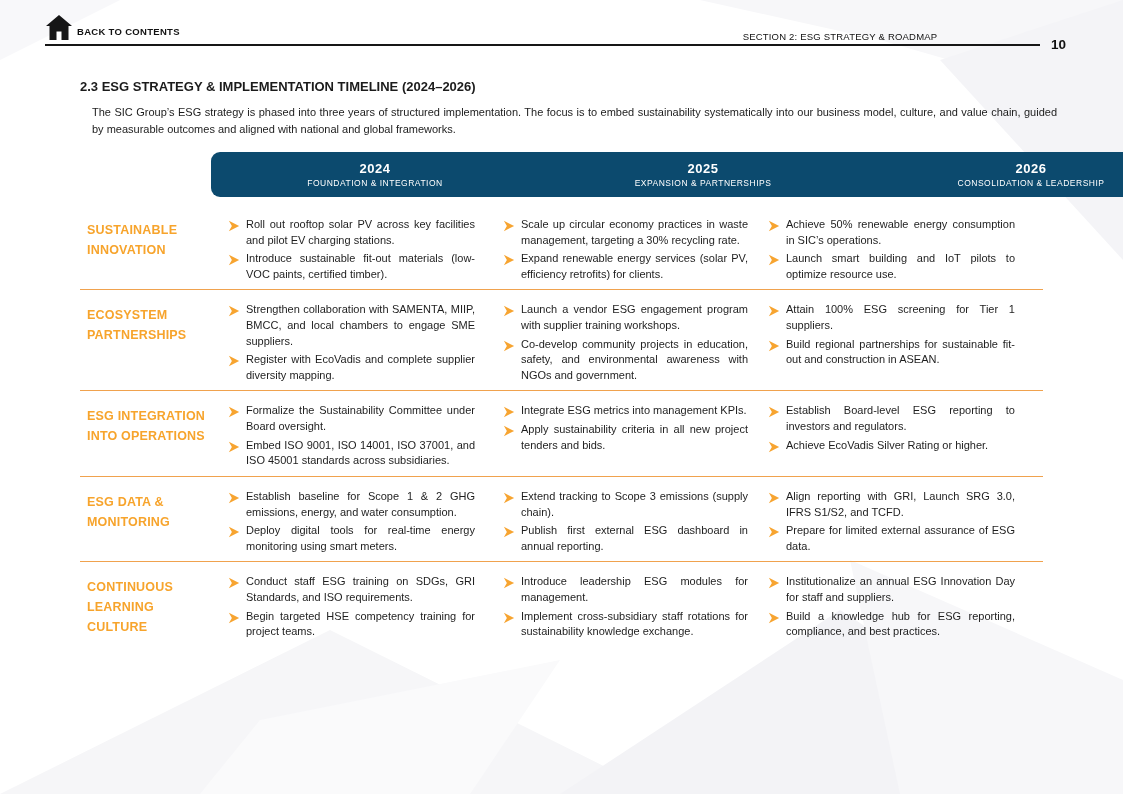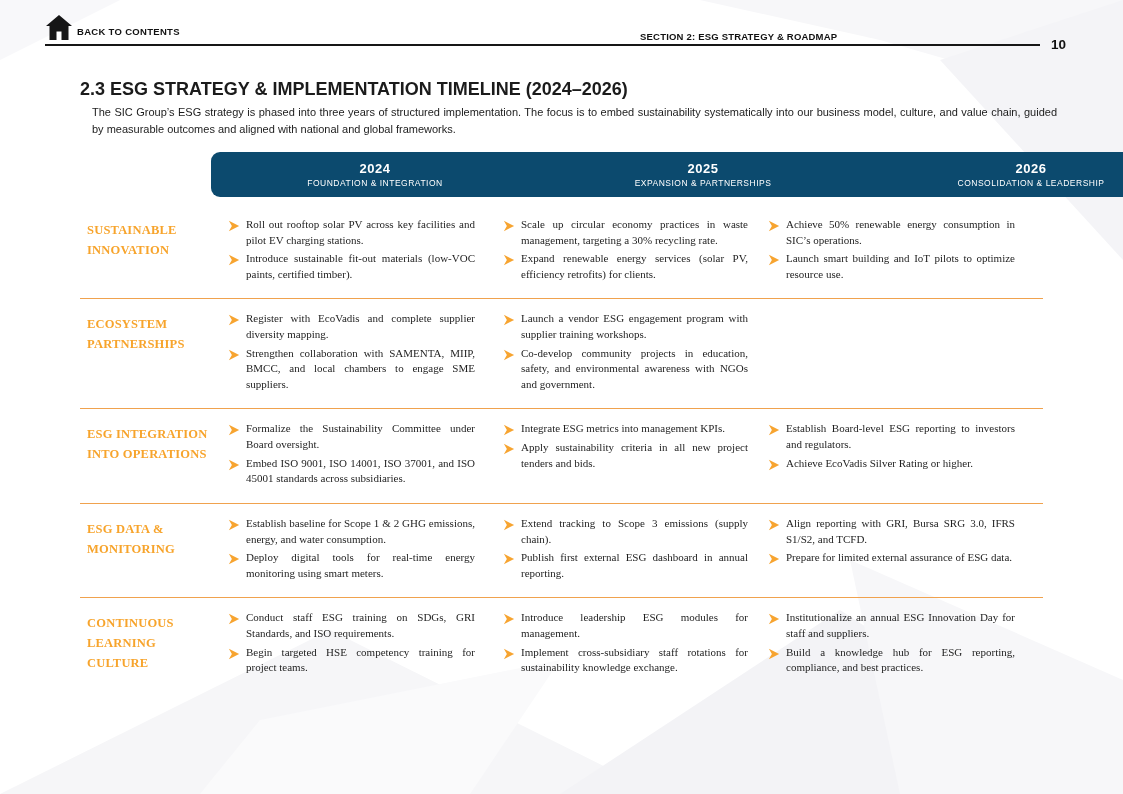--- a/index.html
+++ b/index.html
@@ -17,48 +17,47 @@
 
   
   .home-btn { position:absolute; left:44px; top:13px; width:30px; height:30px; cursor:pointer; }
   .back-label {
     position:absolute; left:77px; top:26px;
     font-size:9.5px; font-weight:bold; letter-spacing:.3px; color:#111;
   }
   .head-rule { position:absolute; left:45px; top:44px; width:995px; height:2px; background:#161616; }
   .section-label {
     position:absolute; left:640px; top:31px; width:400px;
-    text-align:left; font-size:9.5px; font-weight:bold; letter-spacing:.2px; color:#111;
+    text-align:center; font-size:9.5px; font-weight:normal; letter-spacing:.2px; color:#111;
   }
   .page-num { position:absolute; left:1051px; top:37px; font-size:13.5px; font-weight:bold; color:#111; }
 
   
-  .doc-title { position:absolute; left:80px; top:79px; font-size:18px; font-weight:bold; color:#1b1b1b; }
+  .doc-title { position:absolute; left:80px; top:79px; font-size:13px; font-weight:bold; color:#1b1b1b; }
   .doc-intro {
     position:absolute; left:92px; top:104px; width:965px;
     font-size:11px; line-height:1.5; text-align:justify; color:#1c1c1c;
   }
 
   
   .timeline { position:absolute; left:80px; top:152px; width:963px; }
   .year-bar {
     margin-left:131px; width:984px; height:45px;
     background:#0c4a6e; border-radius:9px;
     display:flex; align-items:stretch;
   }
   .year-col { flex:1; display:flex; flex-direction:column; align-items:center; justify-content:center; color:#fff; }
   .year-num { font-size:13px; font-weight:bold; line-height:1.25; letter-spacing:.5px; }
   .year-theme { font-size:8.5px; font-weight:normal; letter-spacing:.5px; margin-top:1px; }
 
   .rows { margin-top:8px; }
   .trow {
     display:grid; grid-template-columns:148px 275px 265px 275px;
     border-bottom:1px solid #F0A24E;
-    padding:12px 0 13px;
-    font-family:Liberation Serif, serif;
+    padding:12px 0 4px;
   }
   .trow:last-child { border-bottom:none; }
   .row-label {
     color:#F7A42C; font-weight:bold; font-size:12.5px; line-height:1.6;
     letter-spacing:.2px; padding:3px 14px 0 7px;
   }
   .cell { padding-right:28px; }
   .cell-mid { padding-right:20px; }
   .item { display:flex; margin-bottom:3px; }
   .item svg { width:12px; height:12px; flex:none; margin:3px 6px 0 0; }
@@ -156,43 +155,57 @@
         </div>
       </div>
 
       <div class="trow">
         <div class="row-label">ECOSYSTEM PARTNERSHIPS</div>
         <div class="cell">
           <div class="item">
             <svg viewBox="0 0 14 14">
                 <polygon class="arrow-poly" points="1,1 13,7 1,13 4.5,7"></polygon>
               </svg>
+            <p>Strengthen collaboration with SAMENTA, MIIP, BMCC, and local chambers to engage SME suppliers.</p>
+          </div>
+          <div class="item">
+            <svg viewBox="0 0 14 14">
+                <polygon class="arrow-poly" points="1,1 13,7 1,13 4.5,7"></polygon>
+              </svg>
             <p>Register with EcoVadis and complete supplier diversity mapping.</p>
           </div>
-          <div class="item">
-            <svg viewBox="0 0 14 14">
-                <polygon class="arrow-poly" points="1,1 13,7 1,13 4.5,7"></polygon>
-              </svg>
-            <p>Strengthen collaboration with SAMENTA, MIIP, BMCC, and local chambers to engage SME suppliers.</p>
-          </div>
         </div>
         <div class="cell cell-mid">
           <div class="item">
             <svg viewBox="0 0 14 14">
                 <polygon class="arrow-poly" points="1,1 13,7 1,13 4.5,7"></polygon>
               </svg>
             <p>Launch a vendor ESG engagement program with supplier training workshops.</p>
           </div>
           <div class="item">
             <svg viewBox="0 0 14 14">
                 <polygon class="arrow-poly" points="1,1 13,7 1,13 4.5,7"></polygon>
               </svg>
             <p>Co-develop community projects in education, safety, and environmental awareness with NGOs and government.</p>
           </div>
         </div>
+        <div class="cell">
+          <div class="item">
+            <svg viewBox="0 0 14 14">
+                <polygon class="arrow-poly" points="1,1 13,7 1,13 4.5,7"></polygon>
+              </svg>
+            <p>Attain 100% ESG screening for Tier 1 suppliers.</p>
+          </div>
+          <div class="item">
+            <svg viewBox="0 0 14 14">
+                <polygon class="arrow-poly" points="1,1 13,7 1,13 4.5,7"></polygon>
+              </svg>
+            <p>Build regional partnerships for sustainable fit-out and construction in ASEAN.</p>
+          </div>
+        </div>
       </div>
 
       <div class="trow">
         <div class="row-label">ESG INTEGRATION INTO OPERATIONS</div>
         <div class="cell">
           <div class="item">
             <svg viewBox="0 0 14 14">
                 <polygon class="arrow-poly" points="1,1 13,7 1,13 4.5,7"></polygon>
               </svg>
             <p>Formalize the Sustainability Committee under Board oversight.</p>
@@ -262,21 +275,21 @@
                 <polygon class="arrow-poly" points="1,1 13,7 1,13 4.5,7"></polygon>
               </svg>
             <p>Publish first external ESG dashboard in annual reporting.</p>
           </div>
         </div>
         <div class="cell">
           <div class="item">
             <svg viewBox="0 0 14 14">
                 <polygon class="arrow-poly" points="1,1 13,7 1,13 4.5,7"></polygon>
               </svg>
-            <p>Align reporting with GRI, Bursa SRG 3.0, IFRS S1/S2, and TCFD.</p>
+            <p>Align reporting with GRI, Launch SRG 3.0, IFRS S1/S2, and TCFD.</p>
           </div>
           <div class="item">
             <svg viewBox="0 0 14 14">
                 <polygon class="arrow-poly" points="1,1 13,7 1,13 4.5,7"></polygon>
               </svg>
             <p>Prepare for limited external assurance of ESG data.</p>
           </div>
         </div>
       </div>
 

